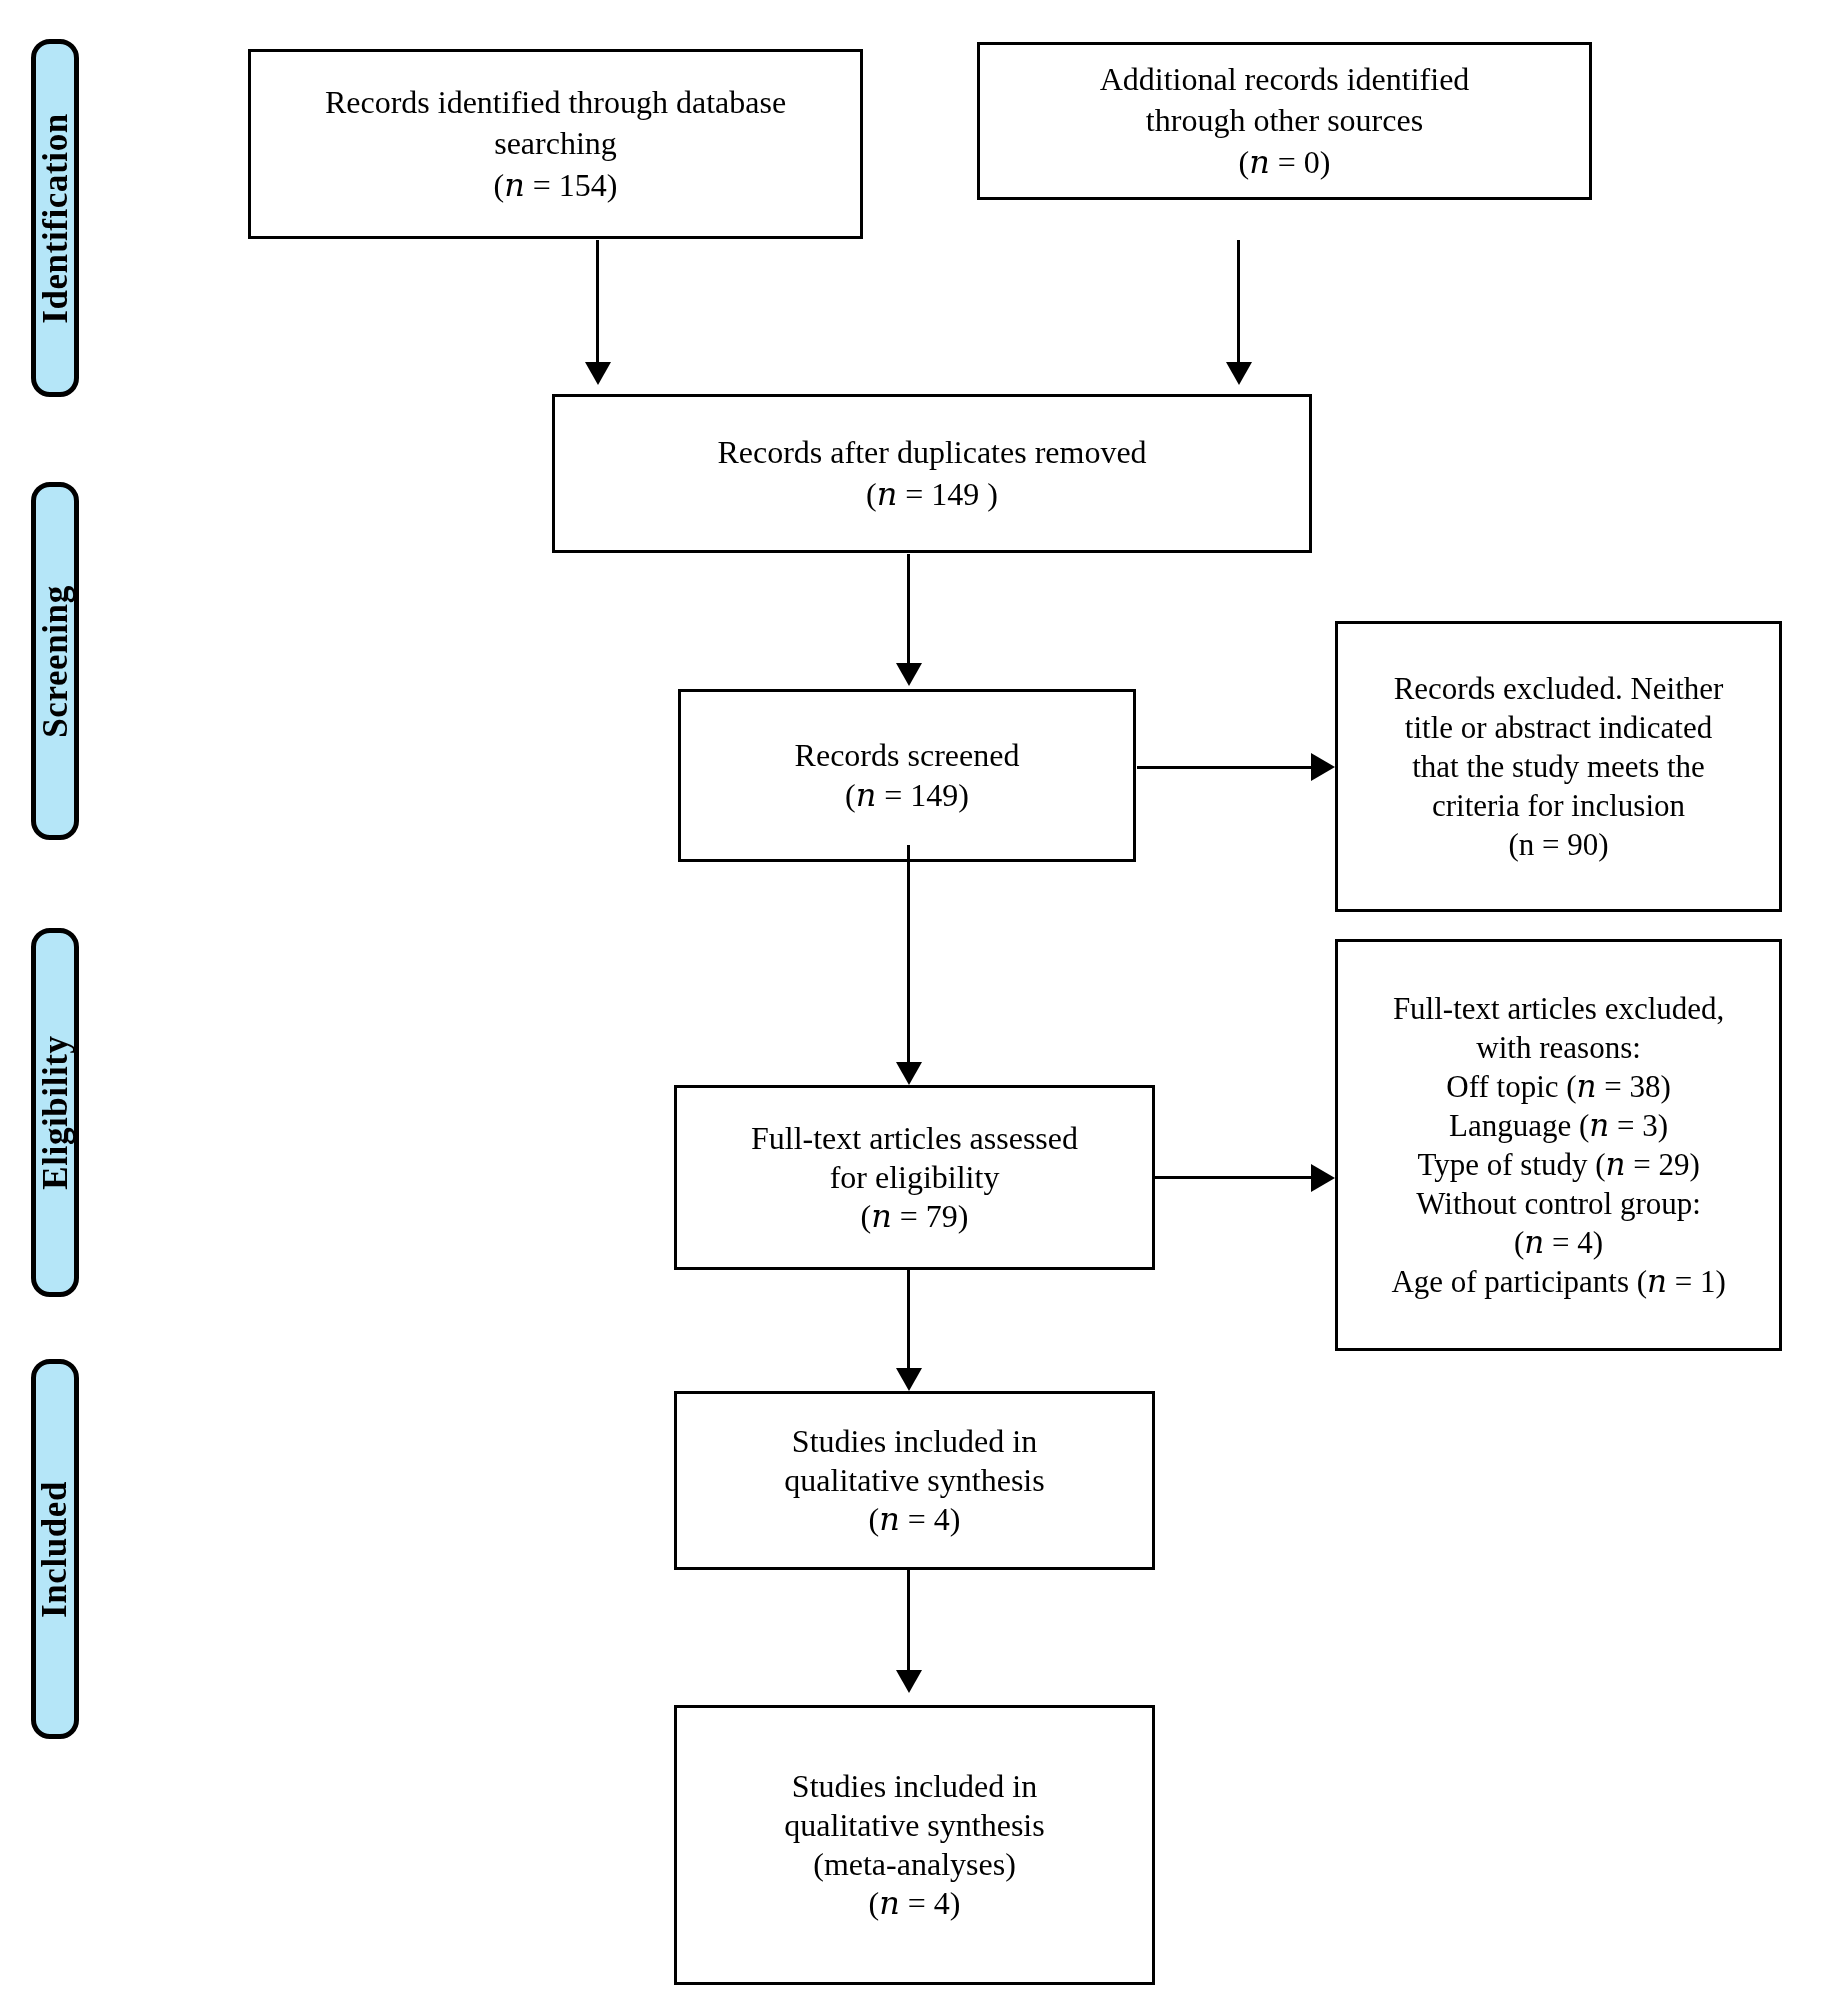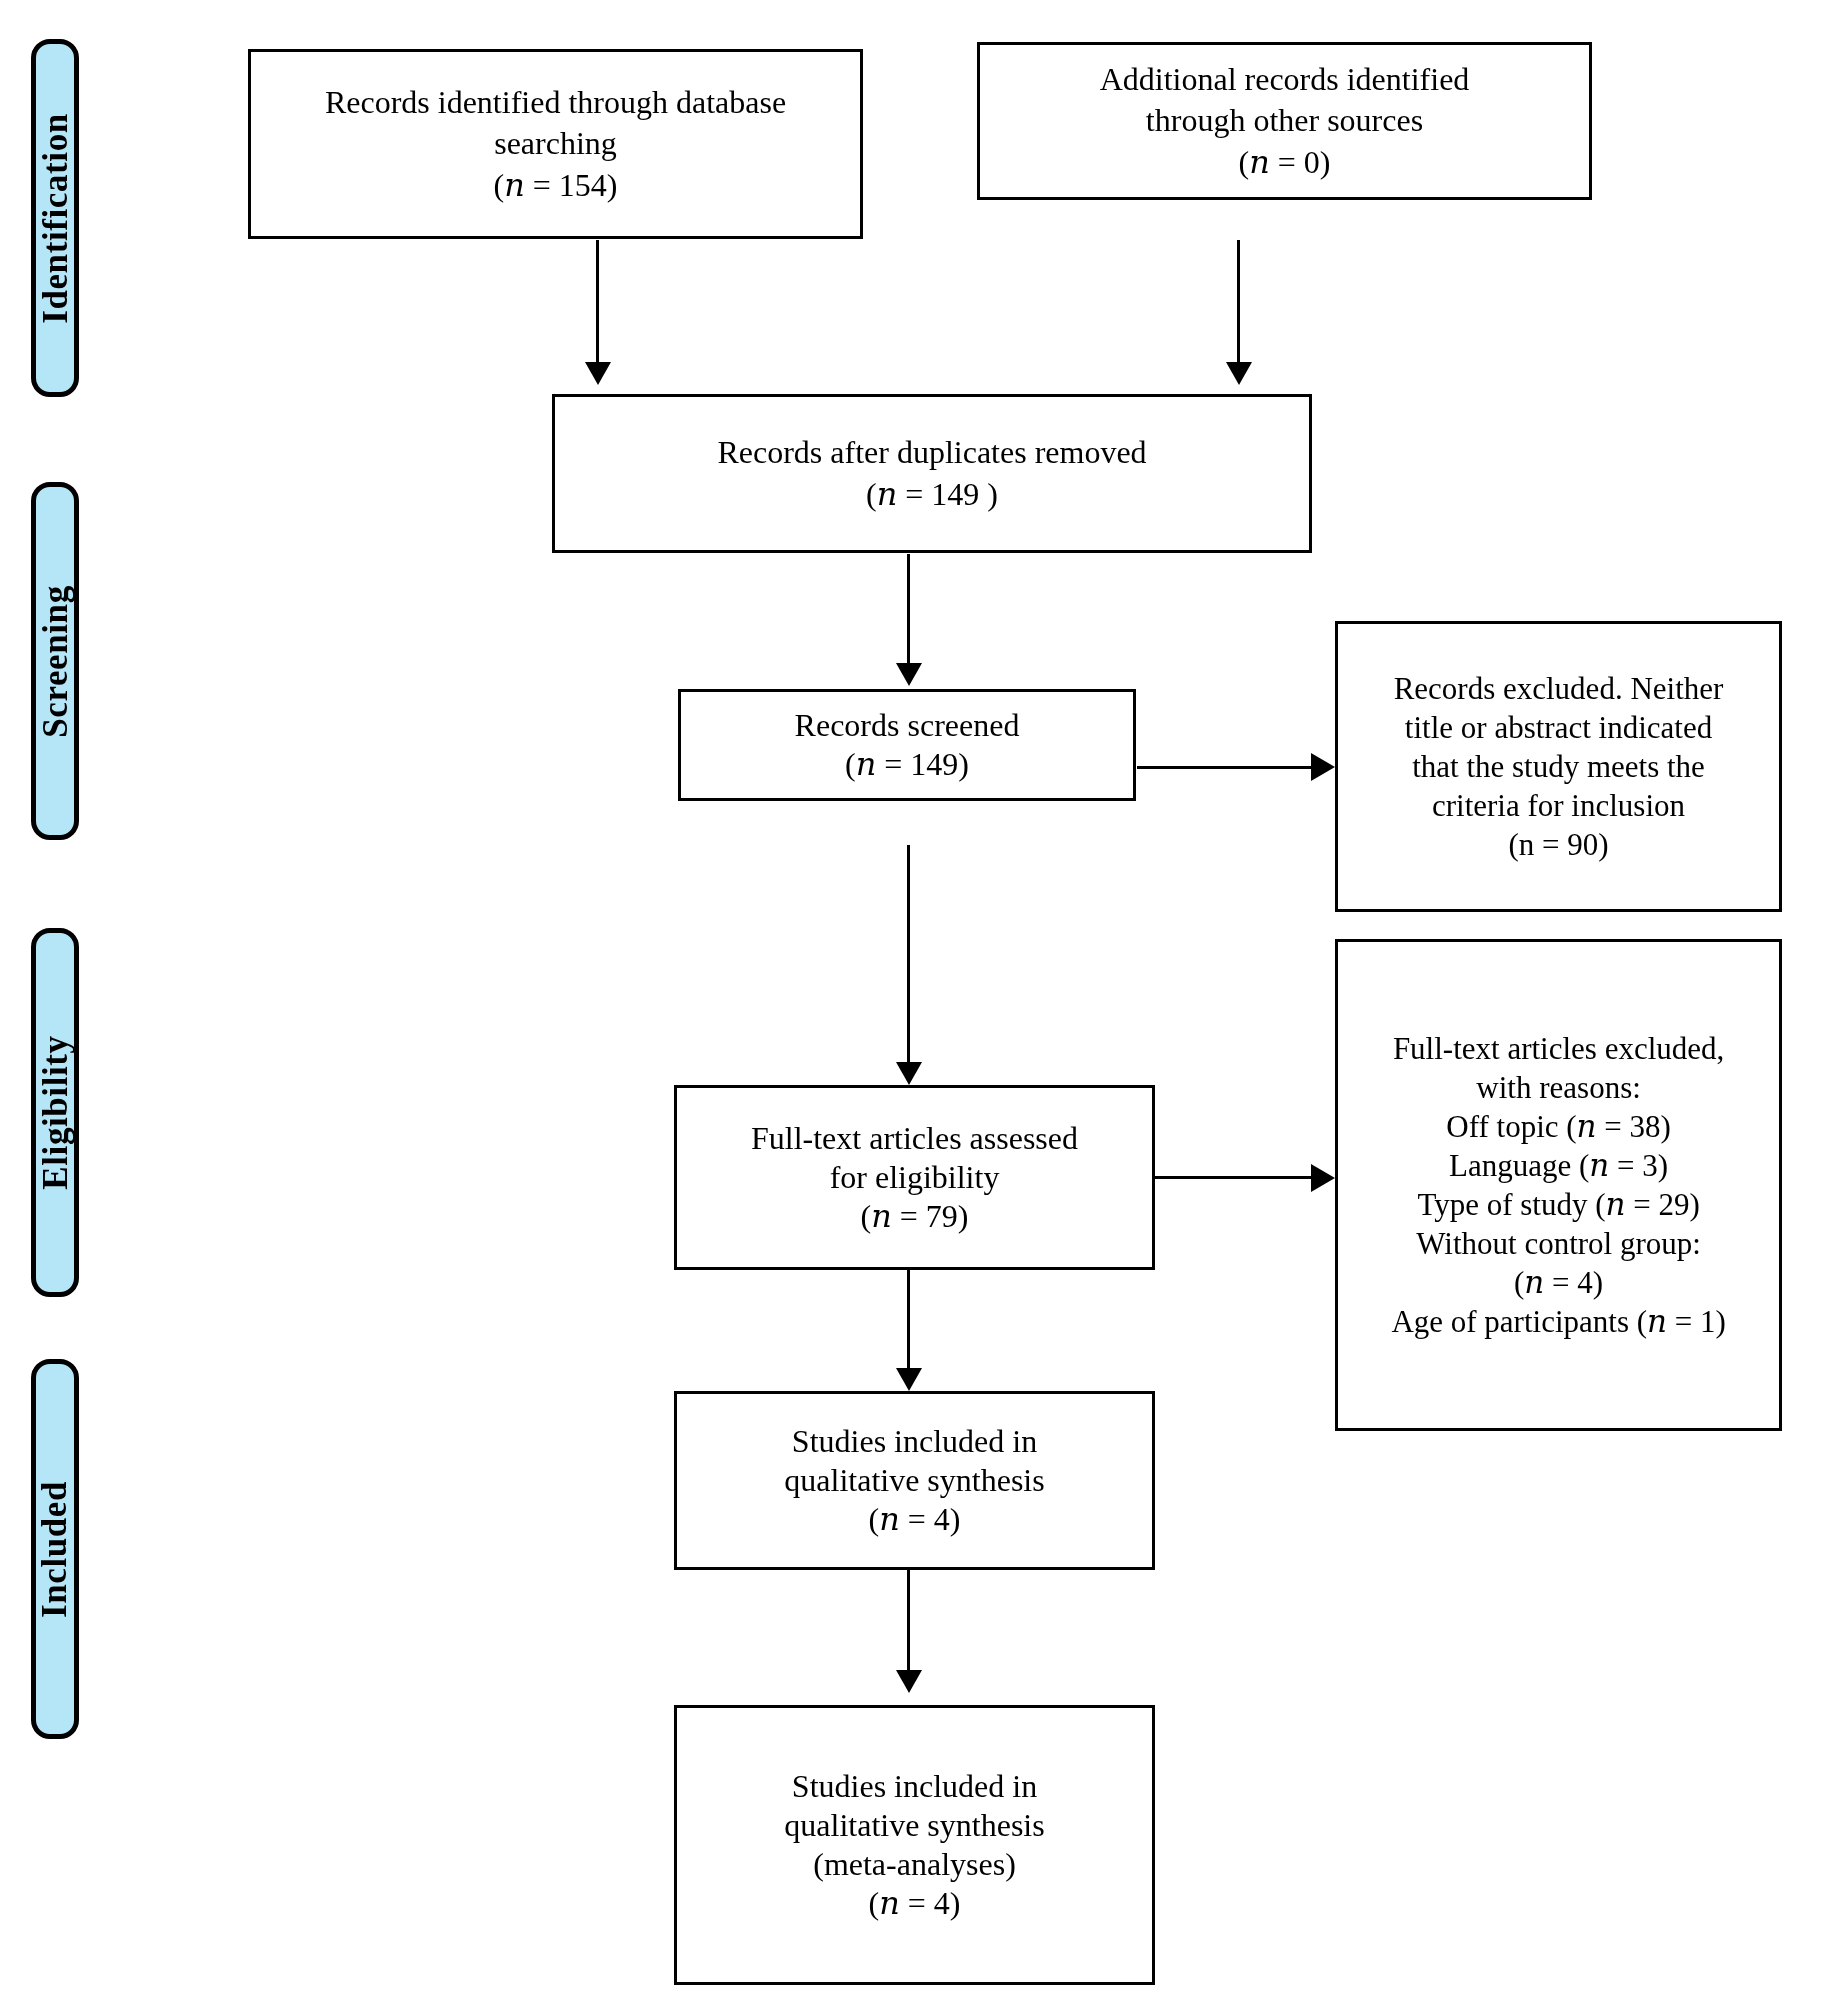--- a/index.html
+++ b/index.html
@@ -124,21 +124,21 @@
   <div class="v-head" style="left:1226px; top:362px;"></div>
 
   <div class="node" style="left:528px; top:394px; width:760px; height:159px;margin-left:24px;">
     <span class="node-text">Records after duplicates removed
 (𝑛 = 149  )</span>
   </div>
 
   <div class="v-line" style="left:907px; top:554px; height:112px;"></div>
   <div class="v-head" style="left:896px; top:663px;"></div>
 
-  <div class="node tight" style="left:678px; top:689px; width:458px; height:112px;justify-content:center;">
+  <div class="node tight" style="left:678px; top:689px; width:458px; height:173px;justify-content:center;">
     <span class="node-text">Records screened
 (𝑛 = 149)</span>
   </div>
 
   <div class="h-line" style="left:1137px; top:766px; width:176px;"></div>
   <div class="h-head" style="left:1311px; top:753px;"></div>
 
   <div class="node reasons" style="left:1335px; top:621px; width:447px; height:291px;">
     <span class="node-text">Records excluded. Neither
 title or abstract indicated
@@ -152,21 +152,21 @@
 
   <div class="node tight" style="left:674px; top:1085px; width:481px; height:185px;">
     <span class="node-text">Full-text articles assessed
 for eligibility
 (𝑛 = 79)</span>
   </div>
 
   <div class="h-line" style="left:1155px; top:1176px; width:158px;"></div>
   <div class="h-head" style="left:1311px; top:1164px;"></div>
 
-  <div class="node reasons" style="left:1335px; top:939px; width:447px; height:492px;padding-left:8px;">
+  <div class="node reasons" style="left:1335px; top:939px; width:447px; height:412px;padding-left:8px;">
     <span class="node-text">Full-text articles excluded,
 with reasons:
 Off topic (𝑛 = 38)
 Language (𝑛 = 3)
 Type of study (𝑛 = 29)
 Without control group:
 (𝑛 = 4)
 Age of participants (𝑛 = 1)</span>
   </div>
 

